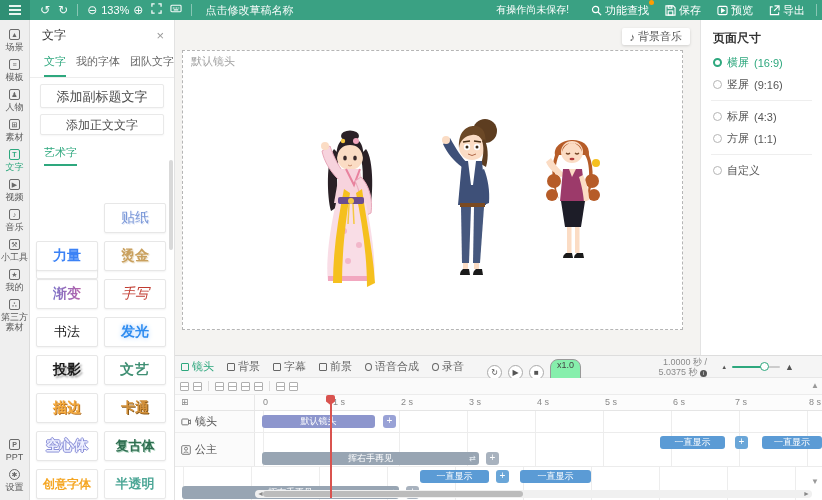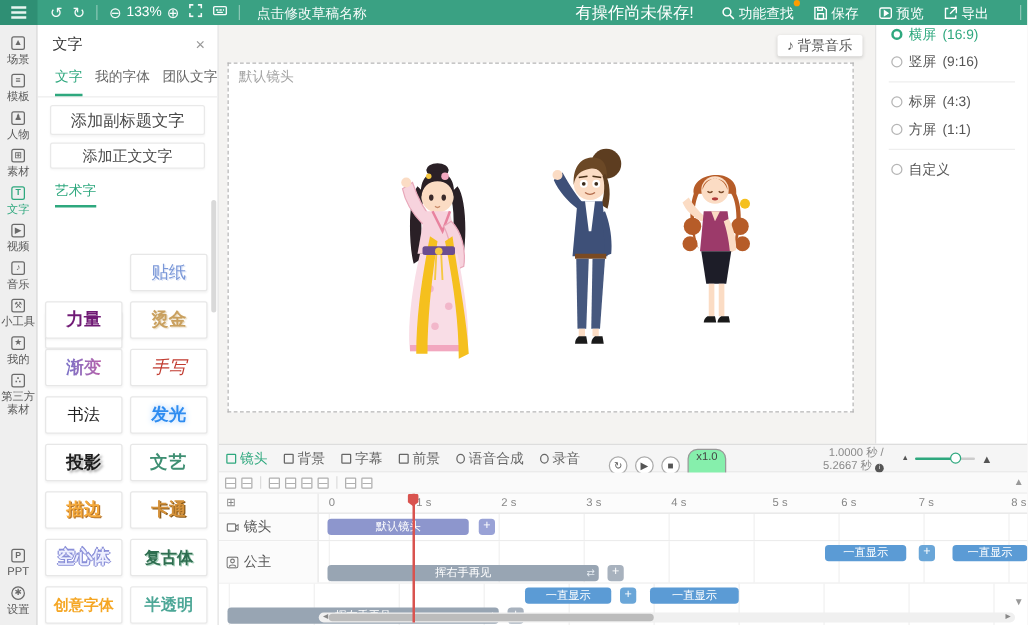--- a/index.html
+++ b/index.html
@@ -10,21 +10,21 @@
   
   .topbar { position:absolute; left:0; top:0; width:822px; height:20px; background:#3aa183; color:#fff; display:flex; align-items:center; font-size:11px; z-index:30; }
   .burger-zone { width:30px; height:20px; background:#2f8f74; display:flex; align-items:center; justify-content:center; }
   .burger { width:12px; height:2px; background:#e8f5ef; box-shadow:0 -4px 0 #e8f5ef, 0 4px 0 #e8f5ef; }
   .tb-ic { margin:0 4px; font-size:12px; line-height:20px; cursor:pointer; opacity:.95; }
   .tb-sep { width:1px; height:12px; background:rgba(255,255,255,.4); margin:0 5px; }
   .tb-title { margin-left:8px; opacity:.95; }
   .tb-right { margin-left:auto; display:flex; align-items:center; }
   .tb-btn { display:flex; align-items:center; gap:3px; margin-right:16px; cursor:pointer; }
   .tb-btn svg { display:block; }
-  .unsaved { margin-right:22px; font-size:13px; }
+  .unsaved { margin-right:22px; font-size:10px; }
   .fs-wrap { position:relative; }
   .orange-dot { position:absolute; right:-5px; top:-3px; width:5px; height:5px; border-radius:50%; background:#ff9d00; }
 
   
   .navrail { position:absolute; left:0; top:20px; width:30px; height:480px; background:#efefef; border-right:1px solid #dcdcdc; z-index:20; display:flex; flex-direction:column; align-items:center; padding-top:6px; }
   .nav-item { width:30px; display:flex; flex-direction:column; align-items:center; padding:3px 0 4px; color:#5a5a5a; cursor:pointer; }
   .nav-item .nlabel { font-size:9px; line-height:10px; text-align:center; }
   .nav-ic { width:11px; height:11px; border:1.2px solid #6a6a6a; border-radius:2px; font-size:7px; line-height:9px; text-align:center; font-weight:bold; margin-bottom:2px; color:#6a6a6a; }
   .nav-item.active { color:#2ea87e; }
   .nav-item.active .nav-ic { border-color:#2ea87e; color:#2ea87e; }
@@ -39,21 +39,21 @@
   .tp-tab.on { color:#2ea87e; border-bottom:2px solid #2ea87e; }
   .add-btn { margin:6px 10px 0; border:1px solid #e9e9e9; background:#fff; border-radius:2px; text-align:center; color:#4a4a4a; cursor:pointer; box-shadow:0 1px 2px rgba(0,0,0,.04); }
   .add-title { height:30px; line-height:30px; font-size:17px; letter-spacing:1px; }
   .add-sub { height:24px; line-height:24px; font-size:13px; }
   .add-body { height:21px; line-height:21px; font-size:12px; }
   .art-label { margin:10px 0 0 14px; font-size:11px; color:#2ea87e; display:inline-block; padding-bottom:4px; border-bottom:2px solid #2ea87e; }
   .art-grid { position:absolute; left:0; top:183px; width:145px; }
   .art-card { position:absolute; width:62px; height:30px; background:#fff; border:1px solid #e7e7e7; border-radius:2px; box-shadow:0 1px 2px rgba(0,0,0,.05); display:flex; align-items:center; justify-content:center; font-size:14px; cursor:pointer; overflow:hidden; white-space:nowrap; }
   .a0{color:#f58ea3;font-weight:bold;margin-top:46px;}
   .a1{color:#7b98d8;text-shadow:1px 1px 0 #dfe6f7;}
-  .a2{color:#701a75;font-weight:900;}
+  .a2{color:#3b82f6;font-weight:900;}
   .a3{color:#c9a05e;font-weight:bold;text-shadow:1px 1px 1px #e8d9bd;}
   .a4{font-weight:900;background:linear-gradient(90deg,#5a7bd8,#d85a9a);-webkit-background-clip:text;background-clip:text;color:transparent;}
   .a5{color:#c13b30;font-family:"DejaVu Serif",serif;font-style:italic;font-weight:normal;}
   .a6{color:#222;font-family:"DejaVu Serif",serif;font-size:13px;}
   .a7{color:#2e8cf0;font-weight:900;text-shadow:0 0 5px #9ecbff;}
   .a8{color:#1d1d1d;font-weight:900;text-shadow:2px 2px 2px #a9a9a9;}
   .a9{color:#3f8f73;font-weight:bold;letter-spacing:1px;}
   .a10{color:#f5a93a;font-weight:900;text-shadow:1px 1px 0 #b5742a;}
   .a11{color:#d4913a;font-weight:900;text-shadow:1px 1px 0 #8a5a1a;}
   .a12{color:#eef0ff;font-weight:900;text-shadow:1px 0 0 #8a8fd8,-1px 0 0 #8a8fd8,0 1px 0 #8a8fd8,0 -1px 0 #8a8fd8;}
@@ -171,21 +171,21 @@
           </svg>
         <span>保存</span>
       </span>
       <span class="tb-btn">
         <svg width="11" height="11" viewBox="0 0 12 12" fill="none" stroke="#fff" stroke-width="1.2">
             <rect x="1" y="1.5" width="10" height="9" rx="1.5"></rect>
             <path d="M5,4 L8,6 L5,8 Z" fill="#fff"></path>
           </svg>
         <span>预览</span>
       </span>
-      <span class="tb-btn" style="margin-right:20px">
+      <span class="tb-btn" style="margin-right:6px">
         <svg width="11" height="11" viewBox="0 0 12 12" fill="none" stroke="#fff" stroke-width="1.2">
             <path d="M4,2 H1.5 V10.5 H10.5 V8"></path>
             <path d="M6,1 H11 V6 M11,1 L5.5,6.5"></path>
           </svg>
         <span>导出</span>
       </span>
       <span class="tb-sep"></span>
     </div>
   </div>
 
@@ -356,20 +356,21 @@
         <path d="M22,76 L46,76 L42,102 L26,102 Z" fill="#1d1d28"></path>
         <rect x="28" y="102" width="4.5" height="26" fill="#fbdcc4"></rect>
         <rect x="36" y="102" width="4.5" height="26" fill="#fbdcc4"></rect>
         <path d="M24,133 L34,133 L33,128 L27,128 Q24,130 24,133 Z" fill="#1a1a1a"></path>
         <path d="M35,133 L45,133 L44,128 L38,128 Q35,130 35,133 Z" fill="#1a1a1a"></path>
       </svg>
     </div>
   </div>
 
   <div class="spanel">
+    <div class="sp-title">页面尺寸</div>
     <div class="radio-row sel">
       <span class="radio"></span>
       <span>横屏</span>
         <span>(16:9)</span>
     </div>
     <div class="radio-row">
       <span class="radio"></span>
       <span>竖屏</span>
         <span>(9:16)</span>
     </div>
@@ -421,21 +422,21 @@
 
       <div class="play-ctrls">
         <span class="pc-circle">↻</span>
         <span class="pc-circle">▶</span>
         <span class="pc-circle">■</span>
         <span class="speed-pill">x1.0</span>
       </div>
 
       <div class="time-block">
         <div>1.0000 秒 /</div>
-        <div><span>5.2667 秒</span> <span class="info-dot">i</span></div>
+        <div><span>5.0375 秒</span> <span class="info-dot">i</span></div>
       </div>
 
       <div class="zoom-slider">
         <span class="tri-s">▲</span>
         <span class="zs-track">
             <span class="zs-handle"></span>
           </span>
         <span class="tri-b">▲</span>
       </div>
     </div>
@@ -455,21 +456,21 @@
     </div>
 
     <div class="tl-ruler">
       <div class="rl-head">⊞</div>
       <div class="rl-area">
         <span class="tick" style="left:8px">0</span>
         <span class="tick" style="left:78px">1 s</span>
         <span class="tick" style="left:146px">2 s</span>
         <span class="tick" style="left:214px">3 s</span>
         <span class="tick" style="left:282px">4 s</span>
-        <span class="tick" style="left:363px">5 s</span>
+        <span class="tick" style="left:350px">5 s</span>
         <span class="tick" style="left:418px">6 s</span>
         <span class="tick" style="left:480px">7 s</span>
         <span class="tick" style="left:554px">8 s</span>
       </div>
     </div>
 
     <div class="track" style="height:22px">
       <div class="trk-label">
         <svg width="10" height="9" viewBox="0 0 12 10" fill="none" stroke="#777" stroke-width="1.2">
             <rect x="1" y="2" width="8" height="7" rx="1"></rect>

